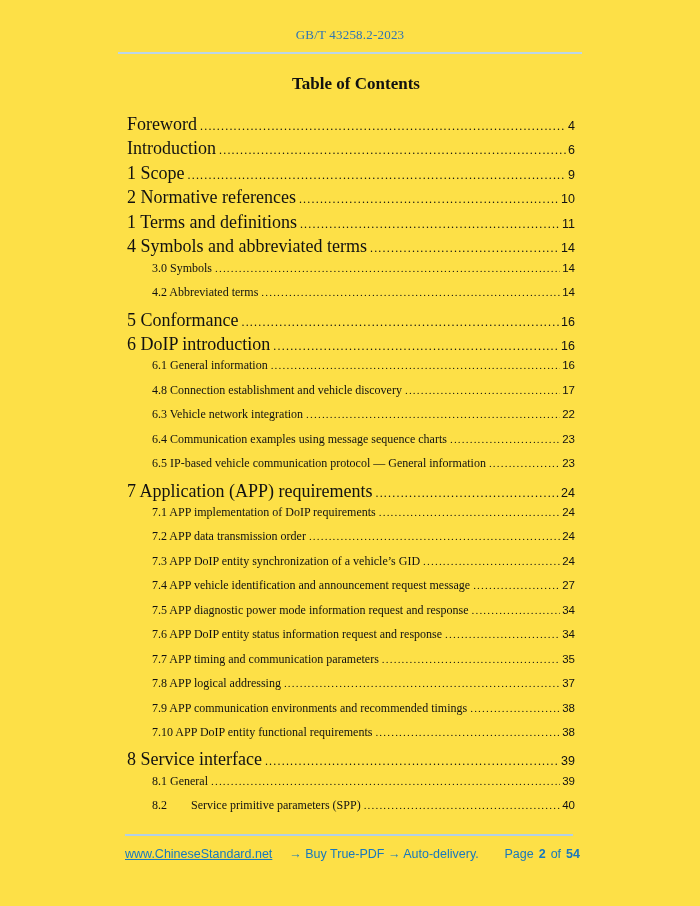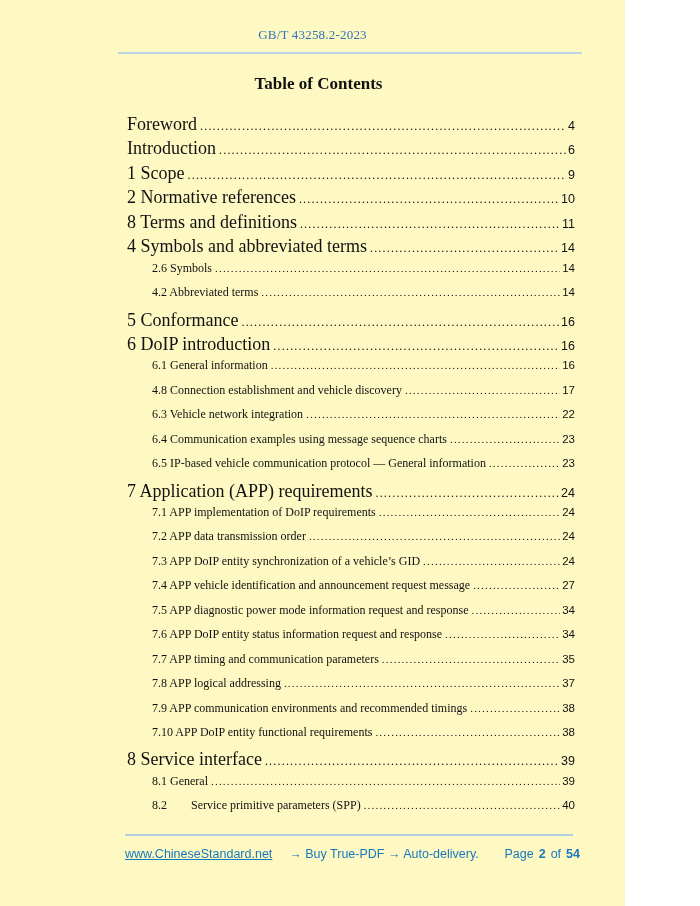--- a/index.html
+++ b/index.html
@@ -4,22 +4,22 @@
 <style>
   html, body {
     margin: 0; padding: 0;
     width: 700px; height: 906px;
     background: #ffffff;
     overflow: hidden;
     font-family: "Liberation Serif", serif;
   }
   .page {
     position: relative;
-    width: 625px; height: 906px;
-    background: #fef9c3;
+    width: 700px; height: 906px;
+    background: #fde047;
   }
   .header-text {
     position: absolute;
     top: 27px; left: 0; right: 0;
     text-align: center;
     font-size: 13px;
     color: #2e74b5;
     letter-spacing: 0.2px;
   }
   .header-line {
@@ -130,31 +130,31 @@
         <span class="toc-label">1 Scope</span>
         <span class="toc-dots">................................................................................................................................................................................................................................................</span>
         <span class="toc-page">9</span>
       </div>
       <div class="toc-row level1">
         <span class="toc-label">2 Normative references</span>
         <span class="toc-dots">................................................................................................................................................................................................................................................</span>
         <span class="toc-page">10</span>
       </div>
       <div class="toc-row level1">
-        <span class="toc-label">8 Terms and definitions</span>
+        <span class="toc-label">1 Terms and definitions</span>
         <span class="toc-dots">................................................................................................................................................................................................................................................</span>
         <span class="toc-page">11</span>
       </div>
       <div class="toc-row level1">
         <span class="toc-label">4 Symbols and abbreviated terms</span>
         <span class="toc-dots">................................................................................................................................................................................................................................................</span>
         <span class="toc-page">14</span>
       </div>
       <div class="toc-row level2">
-        <span class="toc-label">2.6 Symbols</span>
+        <span class="toc-label">3.0 Symbols</span>
         <span class="toc-dots">................................................................................................................................................................................................................................................</span>
         <span class="toc-page">14</span>
       </div>
       <div class="toc-row level2">
         <span class="toc-label">4.2 Abbreviated terms</span>
         <span class="toc-dots">................................................................................................................................................................................................................................................</span>
         <span class="toc-page">14</span>
       </div>
       <div class="toc-row level1">
         <span class="toc-label">5 Conformance</span>

